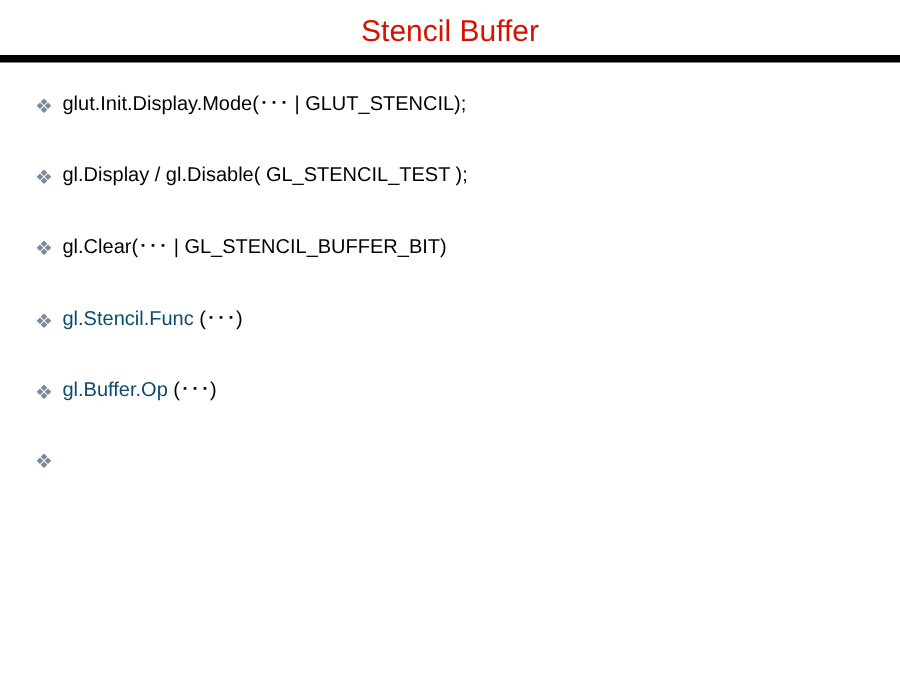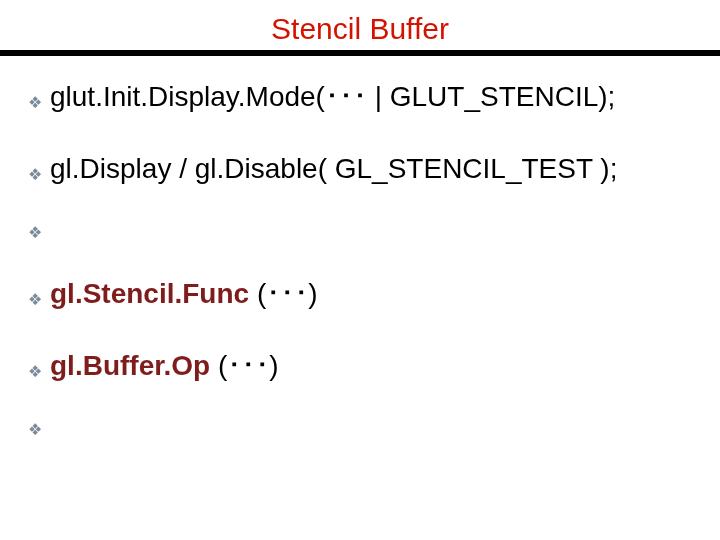--- a/index.html
+++ b/index.html
@@ -17,21 +17,21 @@
     position: relative;
     box-sizing: border-box;
   }
   .title-wrap {
     text-align: center;
     padding-top: 12px;
   }
   .title {
     display: inline-block;
     color: #d11300;
-    font-size: 30px;
+    font-size: 24px;
     font-weight: 400;
     margin: 0;
   }
   .rule {
     margin: 4px 0 0 0;
     height: 6px;
     background: #000;
     width: 100%;
   }
   .content {
@@ -46,27 +46,27 @@
     width: 16px;
     flex: 0 0 16px;
     font-size: 16px;
     line-height: 1;
     color: #7b8a9b; 
     margin-right: 6px;
     position: relative;
     top: 2px;
   }
   .txt {
-    font-size: 28px;
+    font-size: 16px;
     color: #000;
     line-height: 1.2;
   }
   .txt .hl {
-    color: #7f1d1d;
-    font-weight: 700;
+    color: #0c4a6e;
+    font-weight: 400;
     margin-top: 36px;
   }
 </style>
 </head>
 <body>
 
 <div class="slide">
   <div class="title-wrap">
     <h1 class="title">Stencil Buffer</h1>
   </div>
@@ -79,20 +79,21 @@
       <span class="txt">glut.Init.Display.Mode(･･･ | GLUT_STENCIL);</span>
     </div>
 
     <div class="item">
       <span class="bullet">❖</span>
       <span class="txt">gl.Display / gl.Disable( GL_STENCIL_TEST );</span>
     </div>
 
     <div class="item">
       <span class="bullet">❖</span>
+      <span class="txt">gl.Clear(･･･ | GL_STENCIL_BUFFER_BIT)</span>
     </div>
 
     <div class="item">
       <span class="bullet">❖</span>
       <span class="txt">
         <span class="hl">gl.Stencil.Func</span><span> (･･･)</span>
       </span>
     </div>
 
     <div class="item">

